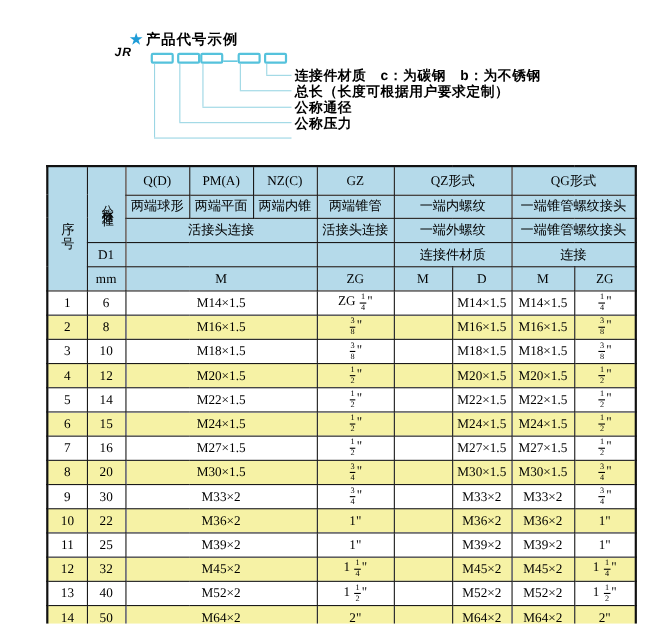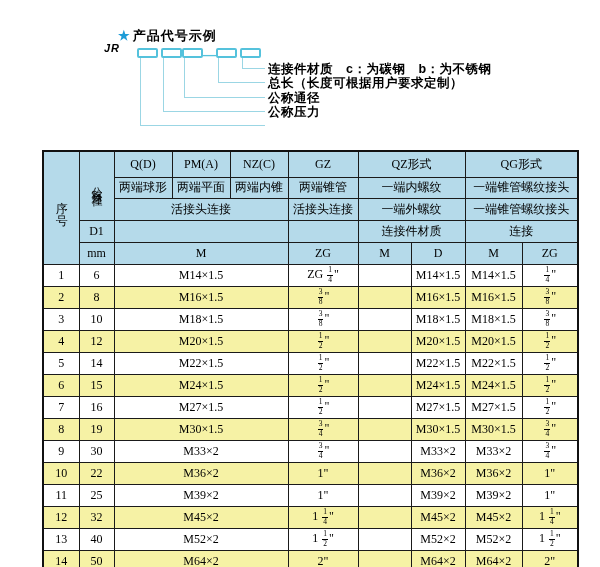--- a/index.html
+++ b/index.html
@@ -240,21 +240,21 @@
           <td></td>
           <td>M27×1.5</td>
           <td>M27×1.5</td>
           <td><span class="frac">
               <span class="fn">1</span>
               <span class="fd">2</span>
             </span>"</td>
         </tr>
         <tr>
           <td>8</td>
-          <td>19</td>
+          <td>20</td>
           <td colspan="3">M30×1.5</td>
           <td><span class="frac">
               <span class="fn">3</span>
               <span class="fd">4</span>
             </span>"</td>
           <td></td>
           <td>M30×1.5</td>
           <td>M30×1.5</td>
           <td><span class="frac">
               <span class="fn">3</span>

